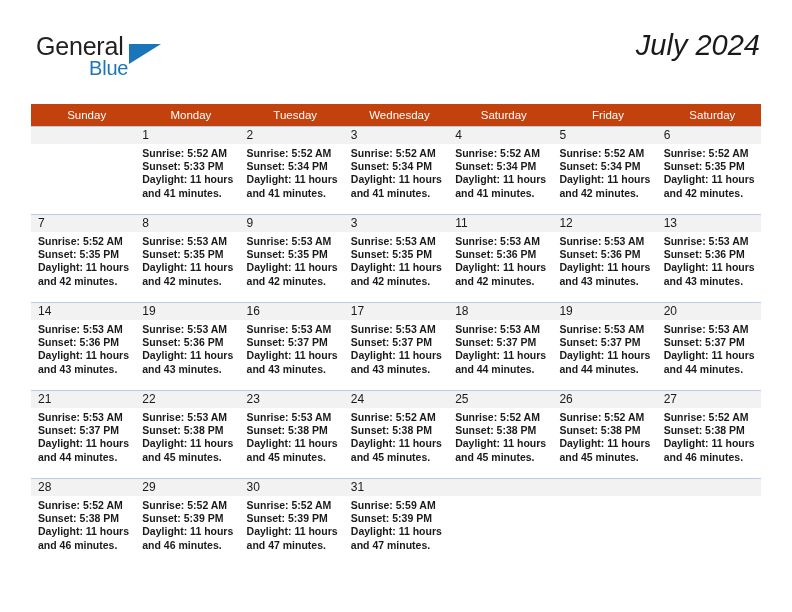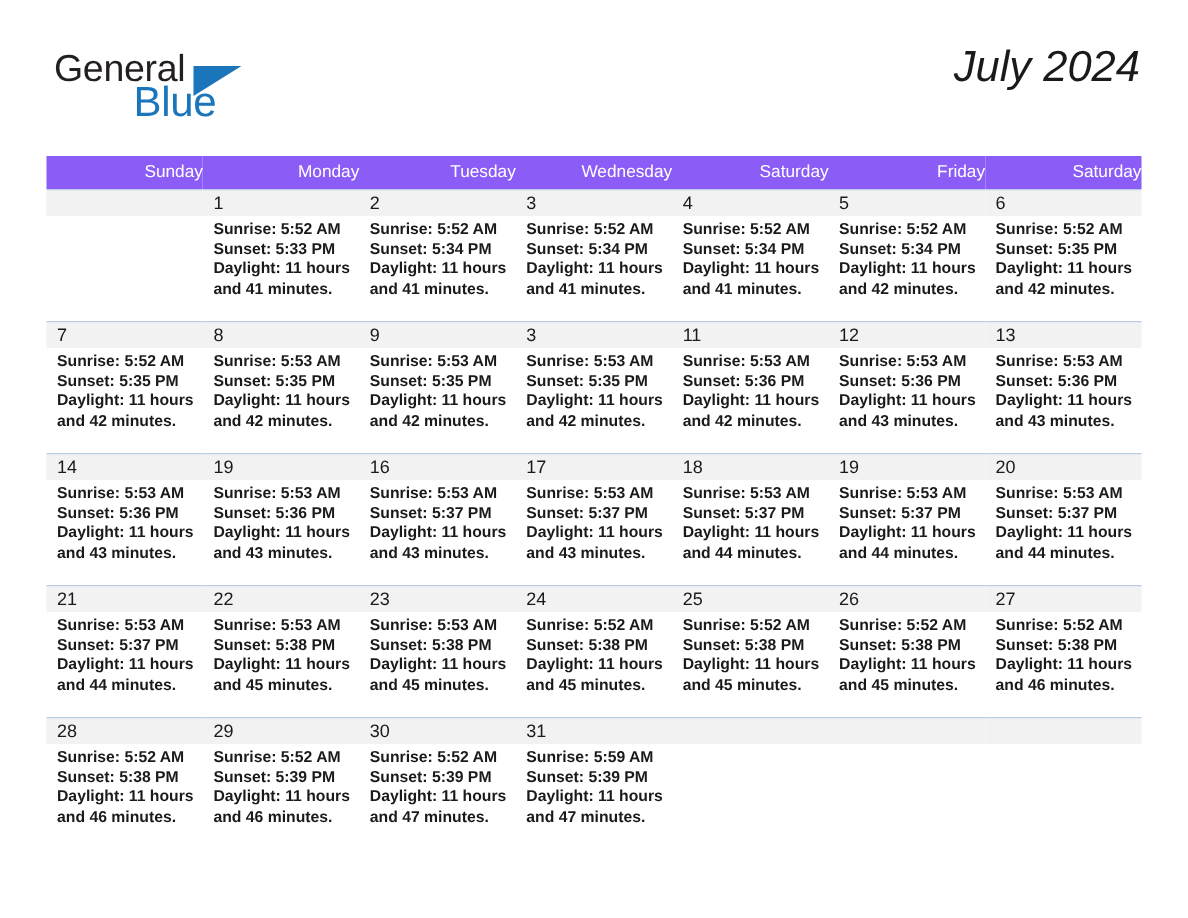--- a/index.html
+++ b/index.html
@@ -42,21 +42,21 @@
     top: 0px;
     font-size: 25px;
     line-height: 28px;
     color: #231f20;
     letter-spacing: -0.2px;
   }
   .logo-blue {
     position: absolute;
     left: 57px;
     top: 22px;
-    font-size: 28px;
+    font-size: 20px;
     line-height: 28px;
     color: #1b75bb;
     letter-spacing: -0.2px;
   }
   .logo-triangle {
     position: absolute;
     left: 97px;
     top: 12px;
     width: 0;
     height: 0;
@@ -90,25 +90,25 @@
   
   .calendar {
     position: absolute;
     left: 31px;
     top: 104px;
     width: 730px;
     border-collapse: collapse;
     table-layout: fixed;
   }
   .calendar th {
-    background: #8b5cf6;
+    background: #c2410c;
     color: #ffffff;
     font-size: 11.5px;
     font-weight: normal;
-    text-align: right;
+    text-align: center;
     padding: 5px 0 5px 7px;
     height: 12px;
     border: none;
   }
   .calendar td {
     vertical-align: top;
     padding: 0;
     border: none;
     height: 88px;
     width: 104.28px;

